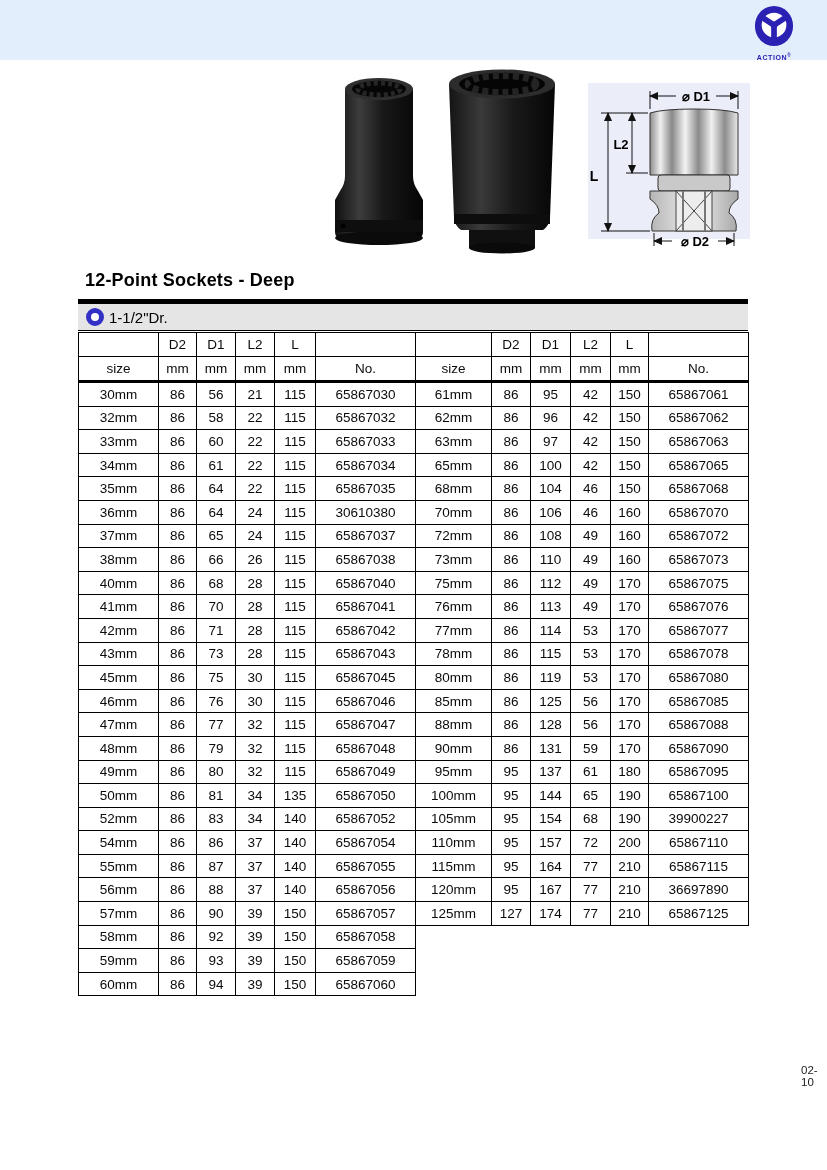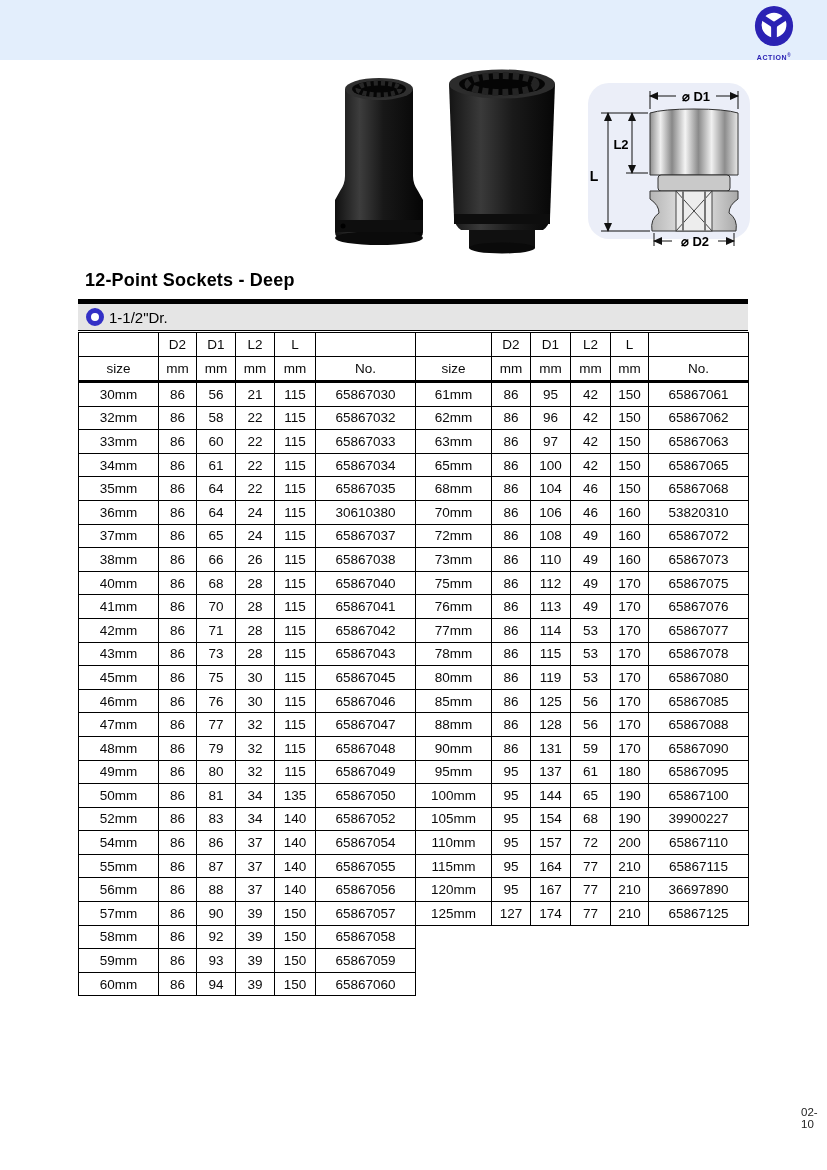--- a/index.html
+++ b/index.html
@@ -7,42 +7,42 @@
         font-family:"Liberation Sans",sans-serif;color:#000;}
 
   
   .topband{position:absolute;left:0;top:0;width:827px;height:60px;background:#e3eefc;}
   .logo{position:absolute;top:5px;right:28px;width:50px;text-align:center;}
   .logo-text{font-size:7px;font-weight:bold;color:#2b22b4;letter-spacing:.6px;line-height:7px;margin-top:1px;}
   .logo-reg{font-size:4.5px;vertical-align:super;}
 
   
   .photo{position:absolute;}
-  .diagram-box{position:absolute;left:588px;top:83px;width:162px;height:156px;background:#ebeef8;border-radius:21px;}
+  .diagram-box{position:absolute;left:588px;top:83px;width:162px;height:156px;background:#ebeef8;}
 
   
   .title{position:absolute;left:85px;top:270px;font-size:18px;font-weight:bold;letter-spacing:.2px;}
   .black-bar{position:absolute;left:78px;top:299px;width:670px;height:5px;background:#000;}
   .drive-band{position:absolute;left:78px;top:304px;width:670px;height:27px;background:#e5e5e5;
               border-bottom:1px solid #000;display:flex;align-items:center;box-sizing:border-box;}
   .drive-icon{width:8px;height:8px;border:5px solid #3330c6;border-radius:50%;background:#fff;
               margin-left:8px;flex:0 0 auto;}
   .drive-label{font-size:15px;margin-left:5px;color:#000;}
 
   
   .tbl{position:absolute;top:332px;border-collapse:collapse;table-layout:fixed;background:#fff;}
   .tbl-left{left:78px;width:337px;}
   .tbl-right{left:415px;width:333px;}
   .tbl th,.tbl td{border:1px solid #000;padding:0;text-align:center;vertical-align:middle;
                   font-size:13.5px;font-weight:normal;color:#0a0a0a;overflow:hidden;white-space:nowrap;}
   .tbl thead th{height:23px;}
   .tbl thead tr.hdr2 th{border-bottom:3px solid #000;text-align:center;}
   .tbl tbody td{height:22.6px;}
 
-  .footer-page{position:absolute;left:762px;top:1106px;font-size:11.5px;color:#222;padding-left:39px;}
+  .footer-page{position:absolute;left:762px;top:1064px;font-size:11.5px;color:#222;padding-left:39px;}
 </style>
 </head>
 <body>
 
 <div class="page">
 
   <div class="topband">
     <div class="logo">
       <svg width="42" height="42" viewBox="0 0 44 44">
         <ellipse cx="22" cy="22" rx="20" ry="21" fill="#2b22b4"></ellipse>
@@ -462,21 +462,21 @@
           <td>46</td>
           <td>150</td>
           <td>65867068</td>
         </tr>
         <tr>
           <td>70mm</td>
           <td>86</td>
           <td>106</td>
           <td>46</td>
           <td>160</td>
-          <td>53820310</td>
+          <td>65867070</td>
         </tr>
         <tr>
           <td>72mm</td>
           <td>86</td>
           <td>108</td>
           <td>49</td>
           <td>160</td>
           <td>65867072</td>
         </tr>
         <tr>

